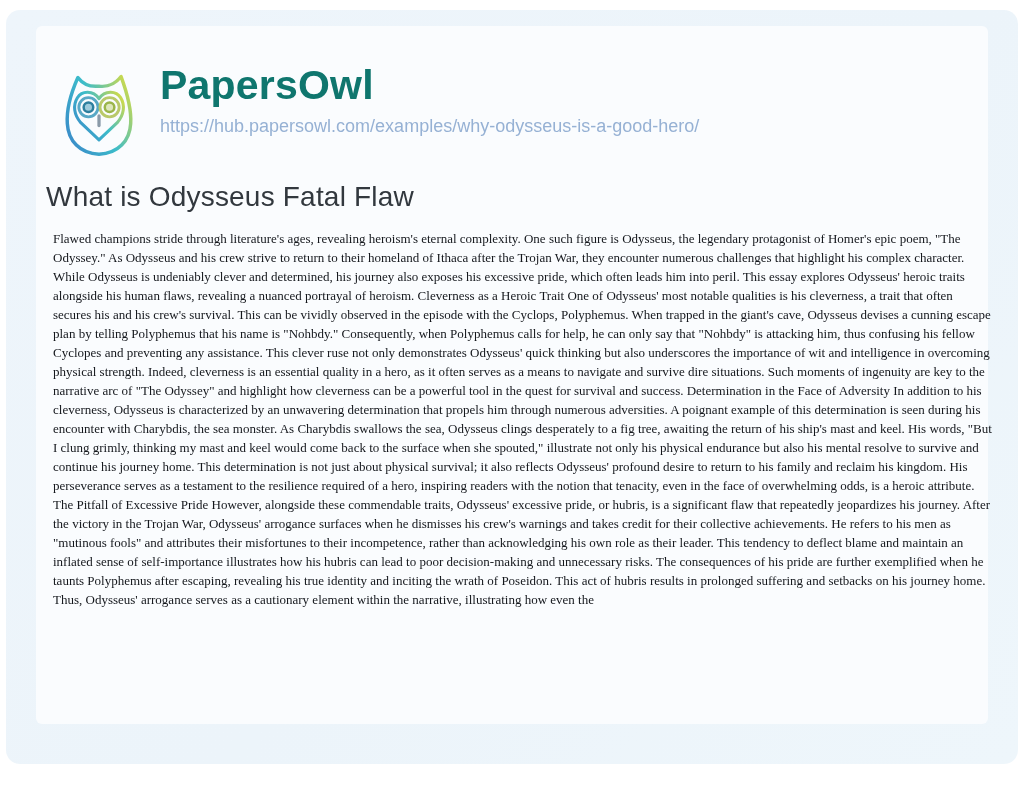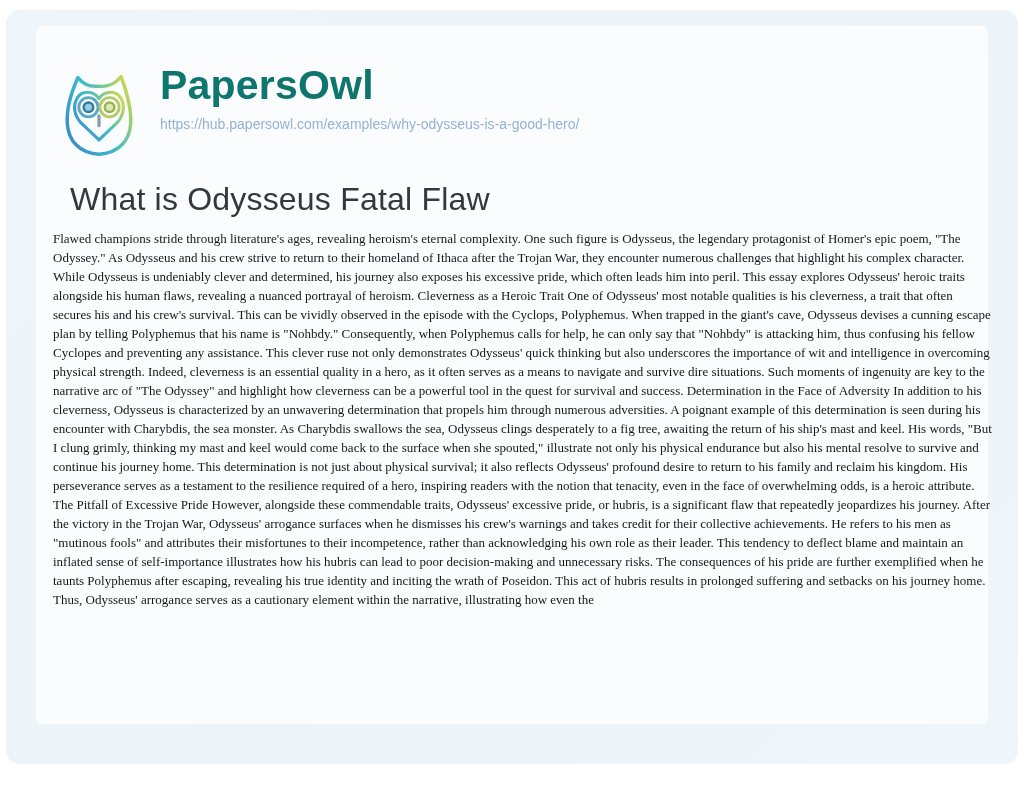--- a/index.html
+++ b/index.html
@@ -32,28 +32,28 @@
     position: absolute;
     left: 124px; top: 36px;
     font-size: 41px;
     font-weight: bold;
     letter-spacing: 0.2px;
     color: #0f766e;
   }
   .brand-url {
     position: absolute;
     left: 124px; top: 90px;
-    font-size: 14px;
+    font-size: 18px;
     color: #96b1d4;
     text-decoration: none;
   }
   .doc-title {
     position: absolute;
-    left: 34px; top: 155px;
-    font-size: 32px;
+    left: 10px; top: 155px;
+    font-size: 28px;
     font-weight: 400;
     color: #32383e;
     letter-spacing: 0.2px;
     white-space: nowrap;
   }
   .essay {
     position: absolute;
     left: 17px; top: 203px;
     width: 941px;
     font-family: "Liberation Serif", serif;

